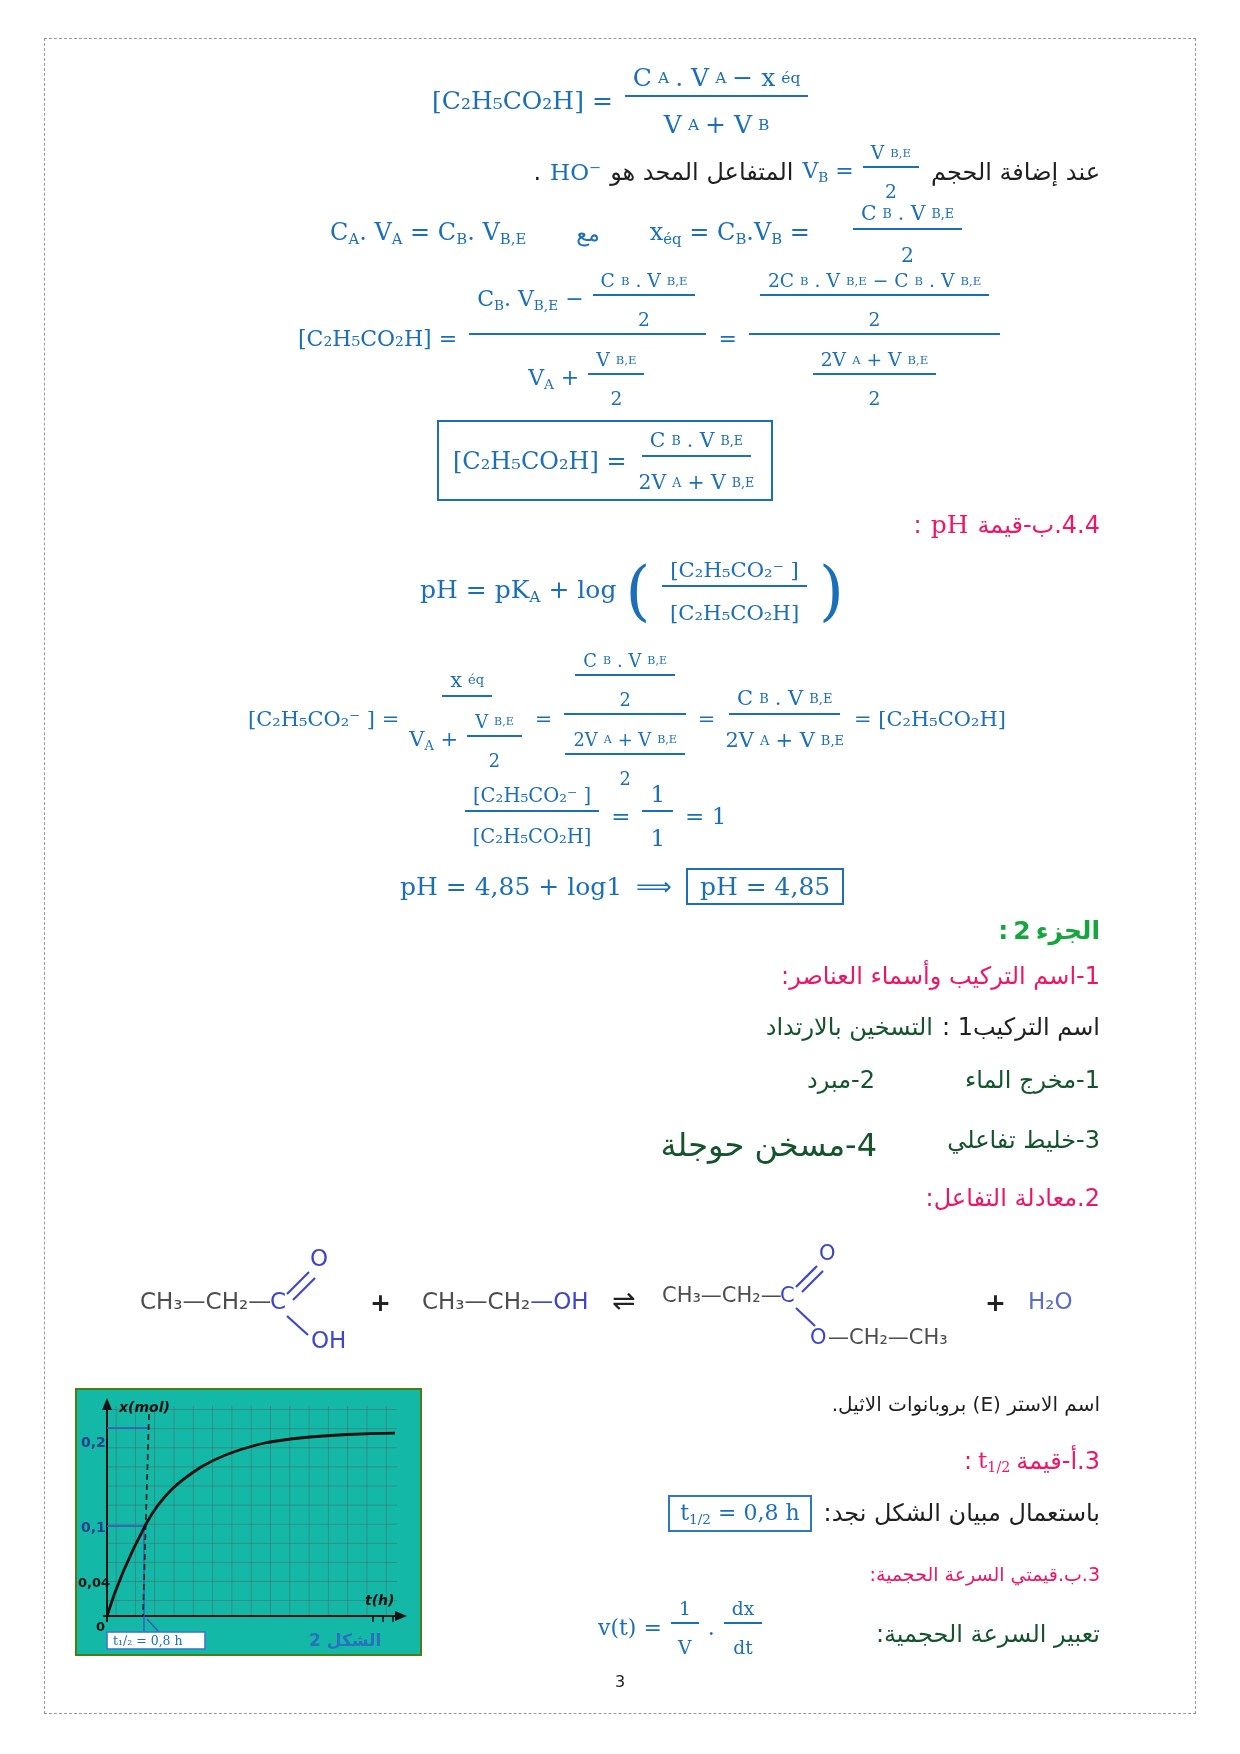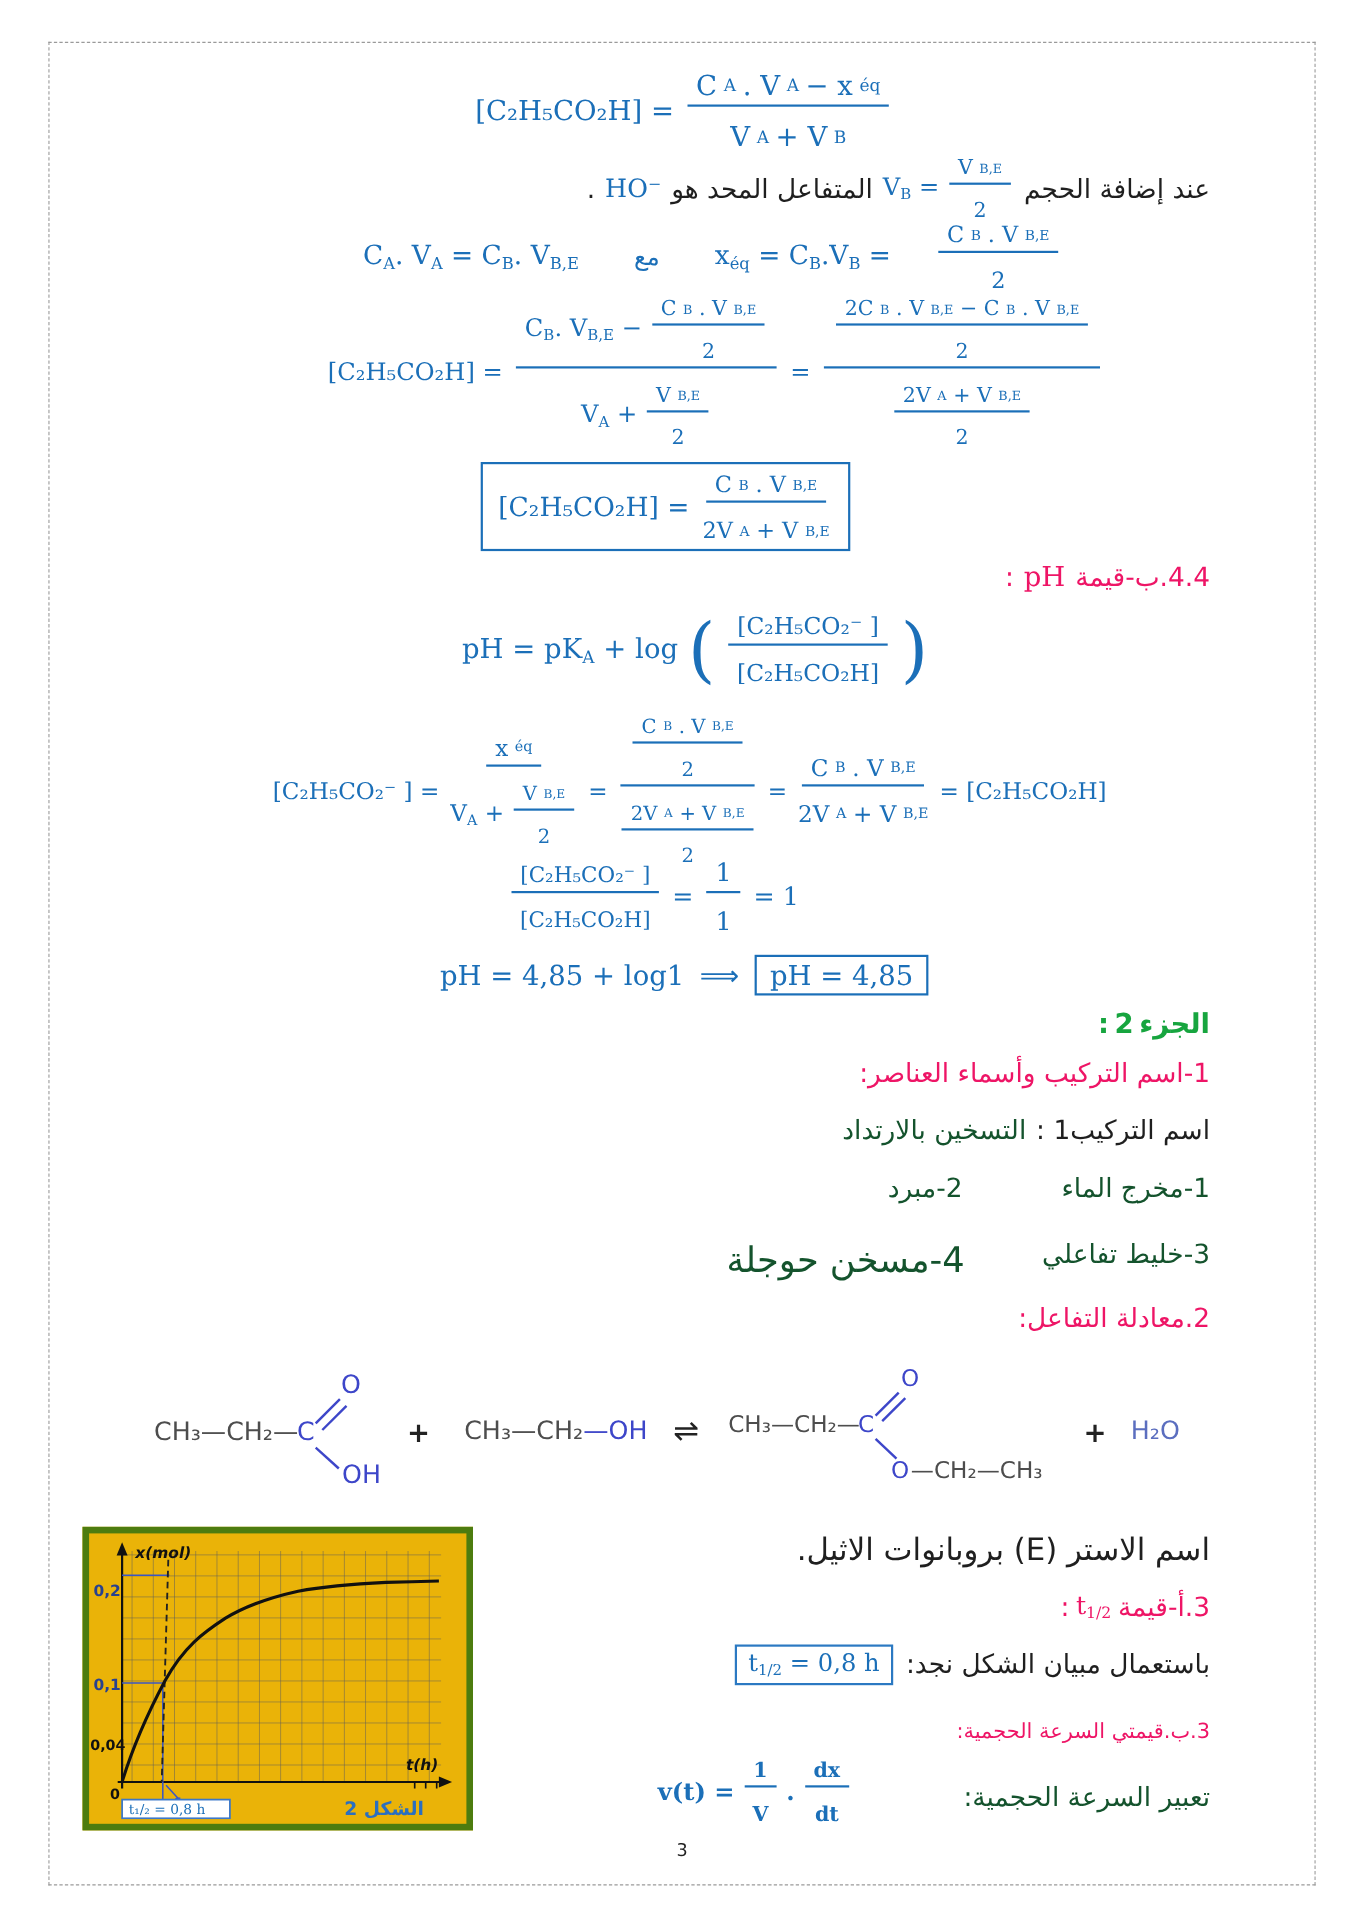--- a/index.html
+++ b/index.html
@@ -18,21 +18,21 @@
   .boxed{border:2px solid #1b6fb8;padding:5px 14px;display:inline-flex;align-items:center;gap:9px;}
   .rtl{direction:rtl;display:flex;align-items:center;gap:9px;}
   .ar{font-size:24px;color:#1f1f1f;}
   .pink{color:#ee1566;}
   .green{color:#17a53f;font-weight:bold;}
   .blue{color:#14532d;}
   .paren{font-family:"DejaVu Serif",serif;font-size:2.55em;font-weight:300;line-height:0;
          transform:scaleY(1.02);color:#1b6fb8;}
   .chem{font-family:"DejaVu Sans",sans-serif;color:#4d4d4d;}
   .royal{color:#3d46c9;}
-  .graphbox{border:6px solid #4d7c0f;background:#eab308;}
+  .graphbox{border:2px solid #4d7c0f;background:#14b8a6;}
   .pagenum{font-size:16px;color:#222;}
 </style>
 </head>
 <body>
 
 <div class="page">
   <div class="frame"></div>
 
   <div class="abs math row" style="left:432px;top:62px;font-size:25px;">
     <span>[C₂H₅CO₂H] =</span>
@@ -269,40 +269,40 @@
       <text x="1" y="197" font-size="13" font-weight="bold" fill="#111">0,04</text>
       <text x="19" y="241" font-size="13" font-weight="bold" fill="#111">0</text>
 
       <rect x="30" y="242" width="98" height="17" fill="#fff" stroke="#3c78c8" stroke-width="1.6"></rect>
       <text x="36" y="255" font-size="12.5" fill="#1b6fb8" font-family="DejaVu Serif, serif">t₁/₂ = 0,8 h</text>
 
       <text x="232" y="256" font-size="17" font-weight="bold" fill="#2b6fc0">الشكل 2</text>
     </svg>
   </div>
 
-  <div class="abs" dir="rtl" style="right:140px;top:1392px;font-size:28px;">اسم الاستر  (E) بروبانوات الاثيل.</div>
+  <div class="abs" dir="rtl" style="right:140px;top:1392px;font-size:20px;">اسم الاستر  (E) بروبانوات الاثيل.</div>
 
   <div class="abs rtl pink" style="right:140px;top:1447px;font-size:24px;gap:6px;">
     <span>3.أ-قيمة</span>
     <span class="math" dir="ltr" style="color:#ee1566;font-size:23px;">t<sub>1/2</sub></span>
     <span>:</span>
   </div>
 
   <div class="abs rtl" style="right:140px;top:1495px;font-size:24px;gap:12px;">
     <span>باستعمال مبيان الشكل نجد:</span>
     <span class="boxed math" dir="ltr" style="font-size:22px;padding:3px 10px;border-color:#2b79c2;">
       <span>t<sub>1/2</sub> = 0,8 h</span>
     </span>
   </div>
 
   <div class="abs pink" dir="rtl" style="right:140px;top:1563px;font-size:19px;">3.ب.قيمتي السرعة الحجمية:</div>
 
   <div class="abs blue" dir="rtl" style="right:140px;top:1620px;font-size:24px;">تعبير السرعة الحجمية:</div>
 
-  <div class="abs math row" style="left:598px;top:1597px;font-size:22px;gap:6px;font-weight:bold;">
+  <div class="abs math row" style="left:598px;top:1597px;font-size:22px;gap:6px;">
     <span>v(t) =</span>
     <span class="frac sm">
       <span class="fn">1</span>
       <span class="fd">V</span>
     </span>
     <span>.</span>
     <span class="frac sm">
       <span class="fn">dx</span>
       <span class="fd">dt</span>
     </span>

